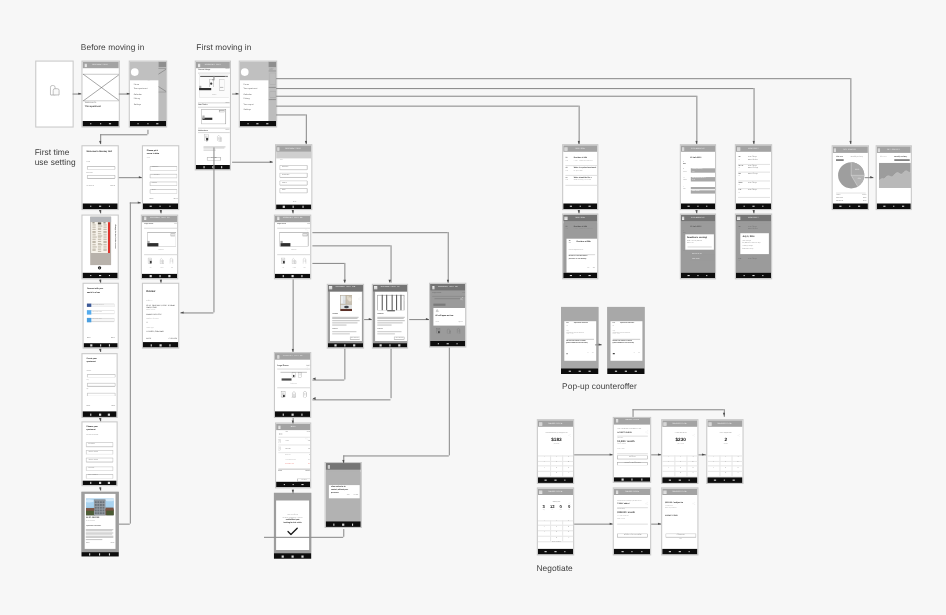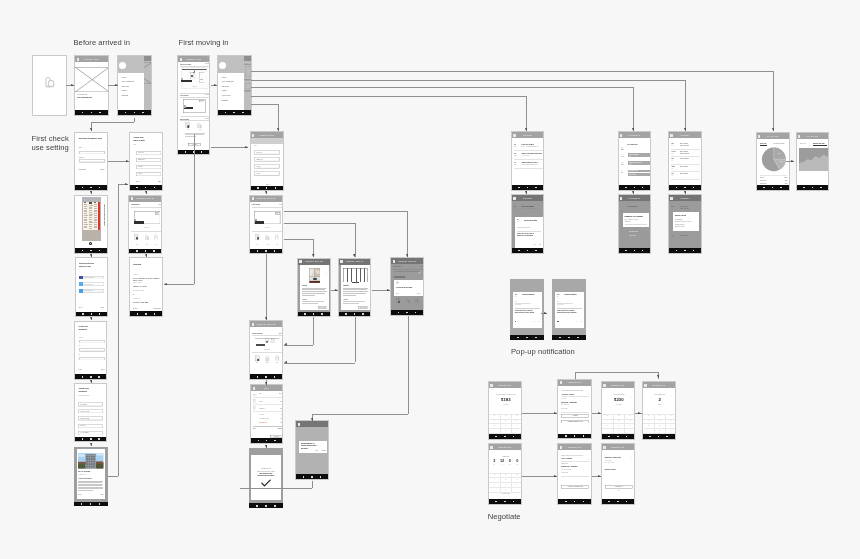--- a/index.html
+++ b/index.html
@@ -23,25 +23,25 @@
   .appbar{position:absolute;left:0;right:0;top:0;height:6px;background:#a3a3a3;}
   .appbar .t{position:absolute;left:7px;right:7px;top:1.8px;text-align:center;
              font-size:2.1px;color:#efefef;letter-spacing:.1px;overflow:hidden;white-space:nowrap;}
   .appbar .ham{position:absolute;left:1.6px;top:1.8px;width:2.4px;}
   .appbar .ham s{display:block;height:.45px;background:#e8e8e8;margin-bottom:.55px;}
 </style>
 </head>
 <body>
 
 <div id="canvas">
-    <div class="section-label" style="left:73.5px;top:38.2px">Before arrived in</div>
+    <div class="section-label" style="left:73.5px;top:38.2px">Before moving in</div>
     <div class="section-label" style="left:178.5px;top:38.2px">First moving in</div>
-    <div class="section-label" style="left:31.5px;top:133.5px">First check
+    <div class="section-label" style="left:31.5px;top:133.5px">First time
 use setting</div>
-    <div class="section-label" style="left:511px;top:347px">Pop-up notification</div>
+    <div class="section-label" style="left:511px;top:347px">Pop-up counteroffer</div>
     <div class="section-label" style="left:487.7px;top:511.5px">Negotiate</div>
     <div class="phone" style="left:32px;top:55.4px;width:34.5px;height:60.5px">
       <div class="screen">
         <div style="position:absolute;left:12.4px;top:20.8px;width:9.6px;height:9.8px">
           <svg viewBox="0 0 24 24" width="9.6" height="9.8" style="display:block">
             <path d="M2.2 23 L2.2 5.6 Q2.2 1.6 6.2 1.6 L8.6 1.6 Q12.6 1.6 12.6 5.6 L12.6 23 Z" fill="none" stroke="#a2a2a2" stroke-width="1.5"></path>
             <path d="M8.4 23 L8.4 12.6 Q8.4 8.8 12.2 8.8 L18 8.8 Q21.8 8.8 21.8 12.6 L21.8 23 Z" fill="#fafafa" stroke="#a2a2a2" stroke-width="1.5"></path>
           </svg>
         </div>
         <div style="position:absolute;left:7px;top:31px;width:20px;font-size:1.5px;line-height:1.9500000000000002px;color:#b0b0b0;text-align:center;white-space:pre-line;letter-spacing:-.02px;">M o n k e y</div>

